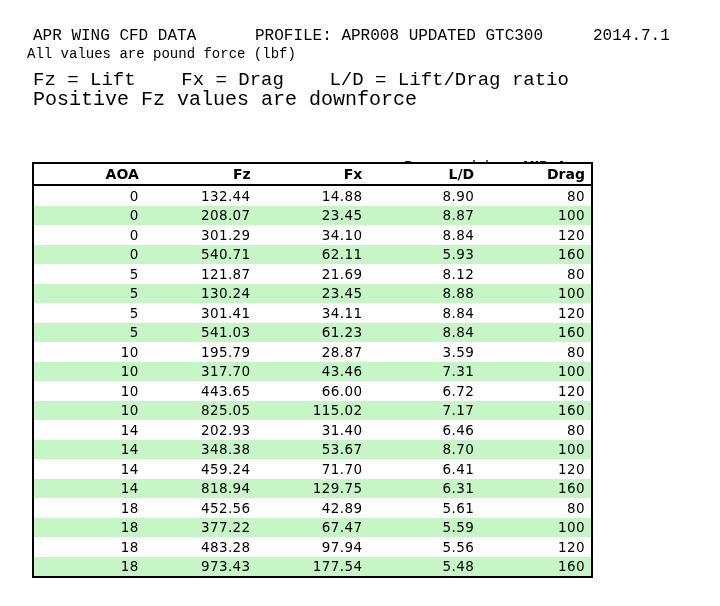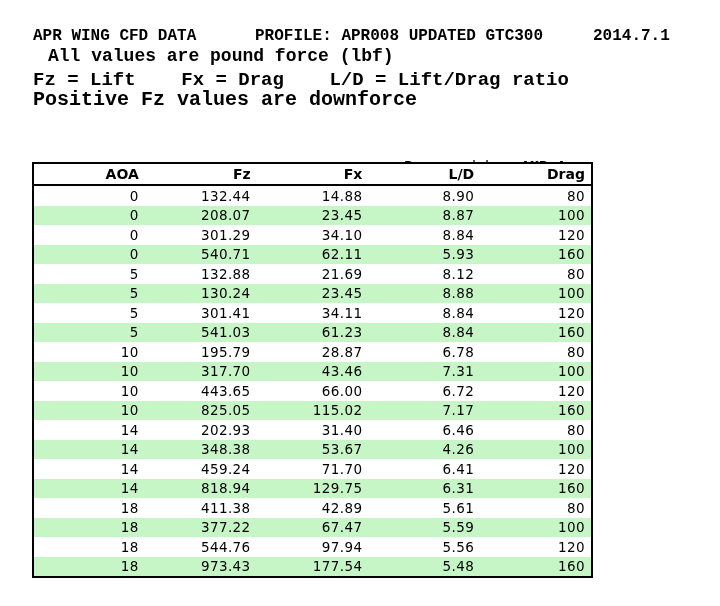--- a/index.html
+++ b/index.html
@@ -11,30 +11,30 @@
     width: 720px;
     height: 606px;
     position: relative;
     font-family: "Liberation Sans", sans-serif;
     color: #000000;
     overflow: hidden;
   }
   .mono {
     position: absolute;
     font-family: "Liberation Mono", monospace;
-    font-weight: bold;
+    font-weight: normal;
     color: #000000;
     white-space: pre;
     line-height: 1;
     text-align: center;
   }
   #report-title   { left: 33px;  top: 28px; font-size: 16px; }
   #report-profile { left: 255px; top: 28px; font-size: 16px; }
   #report-date    { left: 593px; top: 28px; font-size: 16px; }
-  #units-subtitle { left: 48px;  top: 47px; font-size: 18px; }
+  #units-subtitle { left: 27px;  top: 47px; font-size: 14px; }
   #legend-line    { left: 33px;  top: 71px; font-size: 19px; }
   #downforce-note { left: 33px;  top: 90px; font-size: 20px; }
 
   #prepared-line {
     position: absolute;
     left: 32px;
     top: 145px;
     width: 561px;
     text-align: right;
     font-family: "Liberation Mono", monospace;
@@ -141,21 +141,21 @@
         </tr>
         <tr style="background: rgb(198, 246, 198);">
           <td>0</td>
           <td>540.71</td>
           <td>62.11</td>
           <td>5.93</td>
           <td>160</td>
         </tr>
         <tr>
           <td>5</td>
-          <td>132.88</td>
+          <td>121.87</td>
           <td>21.69</td>
           <td>8.12</td>
           <td>80</td>
         </tr>
         <tr style="background: rgb(198, 246, 198);">
           <td>5</td>
           <td>130.24</td>
           <td>23.45</td>
           <td>8.88</td>
           <td>100</td>
@@ -171,21 +171,21 @@
           <td>5</td>
           <td>541.03</td>
           <td>61.23</td>
           <td>8.84</td>
           <td>160</td>
         </tr>
         <tr>
           <td>10</td>
           <td>195.79</td>
           <td>28.87</td>
-          <td>6.78</td>
+          <td>3.59</td>
           <td>80</td>
         </tr>
         <tr style="background: rgb(198, 246, 198);">
           <td>10</td>
           <td>317.70</td>
           <td>43.46</td>
           <td>7.31</td>
           <td>100</td>
         </tr>
         <tr>
@@ -206,54 +206,54 @@
           <td>14</td>
           <td>202.93</td>
           <td>31.40</td>
           <td>6.46</td>
           <td>80</td>
         </tr>
         <tr style="background: rgb(198, 246, 198);">
           <td>14</td>
           <td>348.38</td>
           <td>53.67</td>
-          <td>4.26</td>
+          <td>8.70</td>
           <td>100</td>
         </tr>
         <tr>
           <td>14</td>
           <td>459.24</td>
           <td>71.70</td>
           <td>6.41</td>
           <td>120</td>
         </tr>
         <tr style="background: rgb(198, 246, 198);">
           <td>14</td>
           <td>818.94</td>
           <td>129.75</td>
           <td>6.31</td>
           <td>160</td>
         </tr>
         <tr>
           <td>18</td>
-          <td>411.38</td>
+          <td>452.56</td>
           <td>42.89</td>
           <td>5.61</td>
           <td>80</td>
         </tr>
         <tr style="background: rgb(198, 246, 198);">
           <td>18</td>
           <td>377.22</td>
           <td>67.47</td>
           <td>5.59</td>
           <td>100</td>
         </tr>
         <tr>
           <td>18</td>
-          <td>544.76</td>
+          <td>483.28</td>
           <td>97.94</td>
           <td>5.56</td>
           <td>120</td>
         </tr>
         <tr style="background: rgb(198, 246, 198);">
           <td>18</td>
           <td>973.43</td>
           <td>177.54</td>
           <td>5.48</td>
           <td>160</td>

